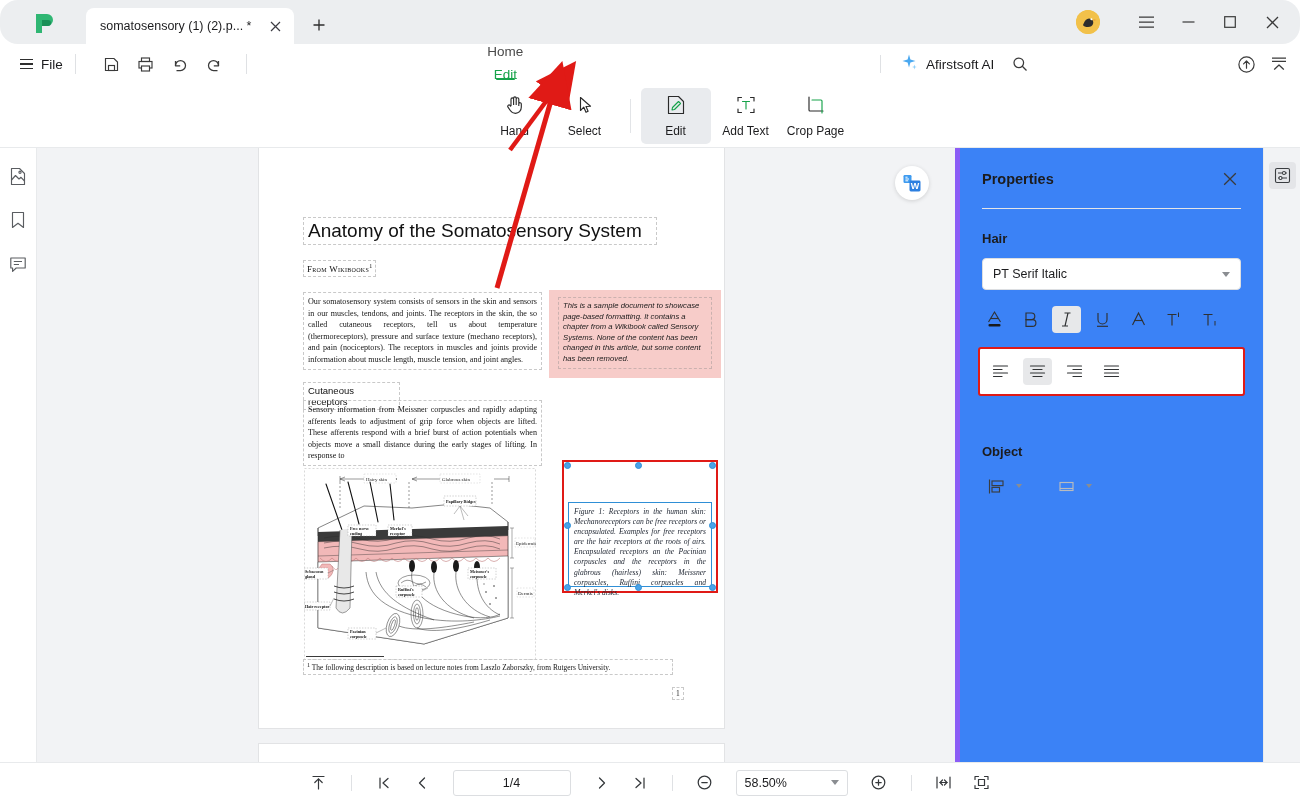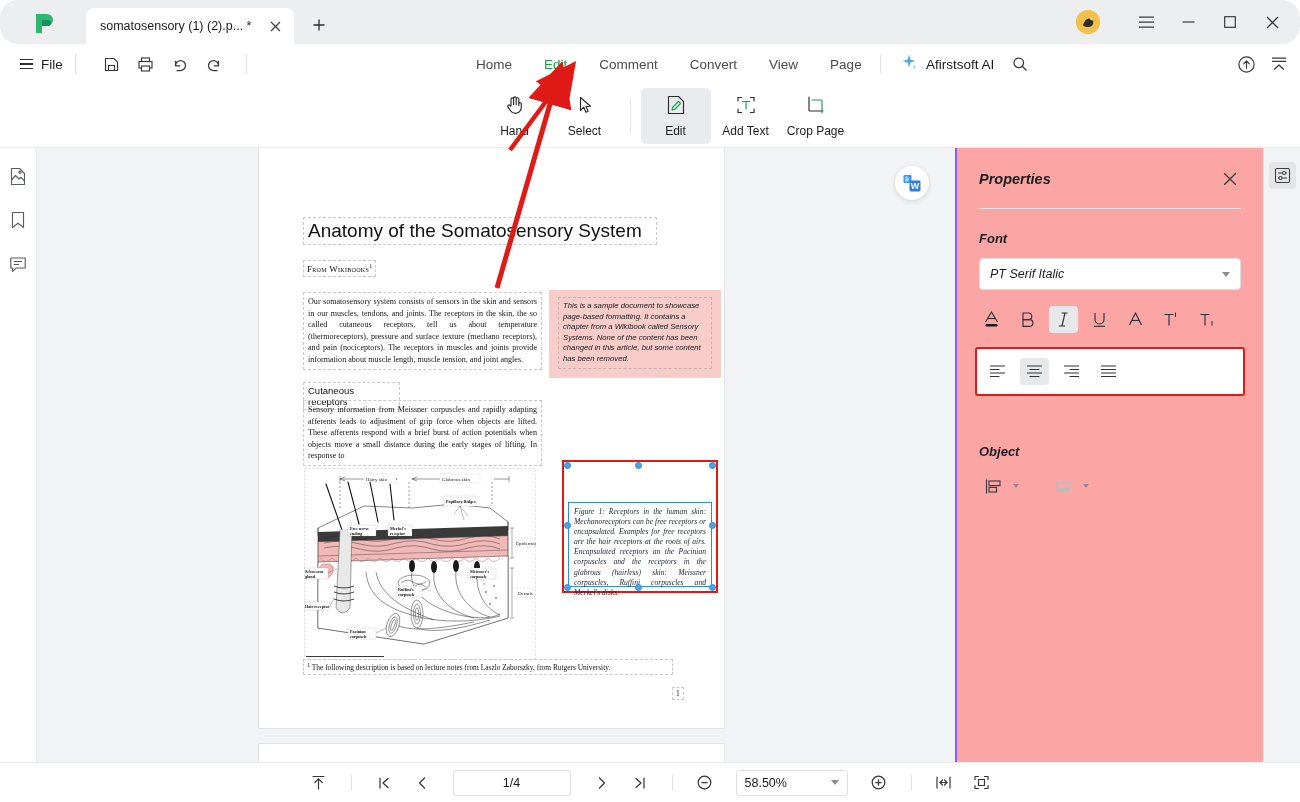--- a/index.html
+++ b/index.html
@@ -67,22 +67,22 @@
   }
   .hamburger { display: flex; flex-direction: column; gap: 3px; }
   .hamburger i { display: block; width: 13px; height: 1.6px; background: #2e2e2e; }
   .divider-v { width: 1px; height: 20px; background: #dfe1e4; margin: 0 12px; }
   .qa-icons { display: flex; align-items: center; gap: 6px; margin-left: 10px; }
   .qa-btn {
     width: 28px; height: 28px; display: flex; align-items: center;
     justify-content: center; color: #3a3a3a; border-radius: 4px;
   }
   .maintabs {
-    display: flex; align-items: center; gap: 0px;
-    position: absolute; left: 460px; top: 0; height: 40px;
+    display: flex; align-items: center; gap: 8px;
+    position: absolute; left: 460px; top: 0; height: 40px; flex-direction: column;
   }
   .maintab {
     padding: 0 16px; height: 40px; display: flex; align-items: center;
     font-size: 13.5px; color: #4a4a4a; position: relative;
   }
   .maintab.active { color: #16a34a; font-weight: 500; }
   .maintab.active::after {
     content: ''; position: absolute; bottom: 2px; left: 18px; right: 18px;
     height: 2.2px; background: #16a34a; border-radius: 2px;
   }
@@ -215,21 +215,21 @@
     position: absolute; width: 7px; height: 7px; border-radius: 50%;
     background: #4aa3e8; border: 1px solid #2f8fd6;
   }
 
   
   .arrow-svg { position: absolute; left: 0; top: 0; pointer-events: none; }
 
   
   .props {
     position: absolute; top: 148px; left: 955px; width: 308px; height: 614px;
-    background: #fca5a5; border-left: 2px solid #8b5cf6; font-style: italic;
+    background: #3b82f6; border-left: 5px solid #8b5cf6;
   }
   .props-head {
     display: flex; align-items: center; justify-content: space-between;
     padding: 20px 22px 0 22px;
   }
   .props-title { font-size: 14.5px; font-weight: 700; color: #1c1c1e; }
   .props-close { width: 22px; height: 22px; display: flex; align-items: center;
     justify-content: center; color: #3a3a3a; }
   .props-rule { height: 1px; background: #e4e5e7; margin: 18px 22px 0 22px; }
   .section-label {
@@ -751,21 +751,21 @@
     <div class="props-head">
       <span class="props-title">Properties</span>
       <span class="props-close">
         <svg width="14" height="14" viewBox="0 0 14 14">
             <path d="M1.2 1.2 L12.8 12.8 M12.8 1.2 L1.2 12.8" stroke="#3a3a3a" stroke-width="1.3" fill="none"></path>
           </svg>
       </span>
     </div>
     <div class="props-rule"></div>
 
-    <div class="section-label">Font</div>
+    <div class="section-label">Hair</div>
 
     <div class="field">
       <span>PT Serif Italic</span>
       <span class="caret"></span>
     </div>
 
 
     <div class="fmt-row">
       <div class="fmt-btn">
         <svg width="19" height="19" viewBox="0 0 19 19" fill="none">

